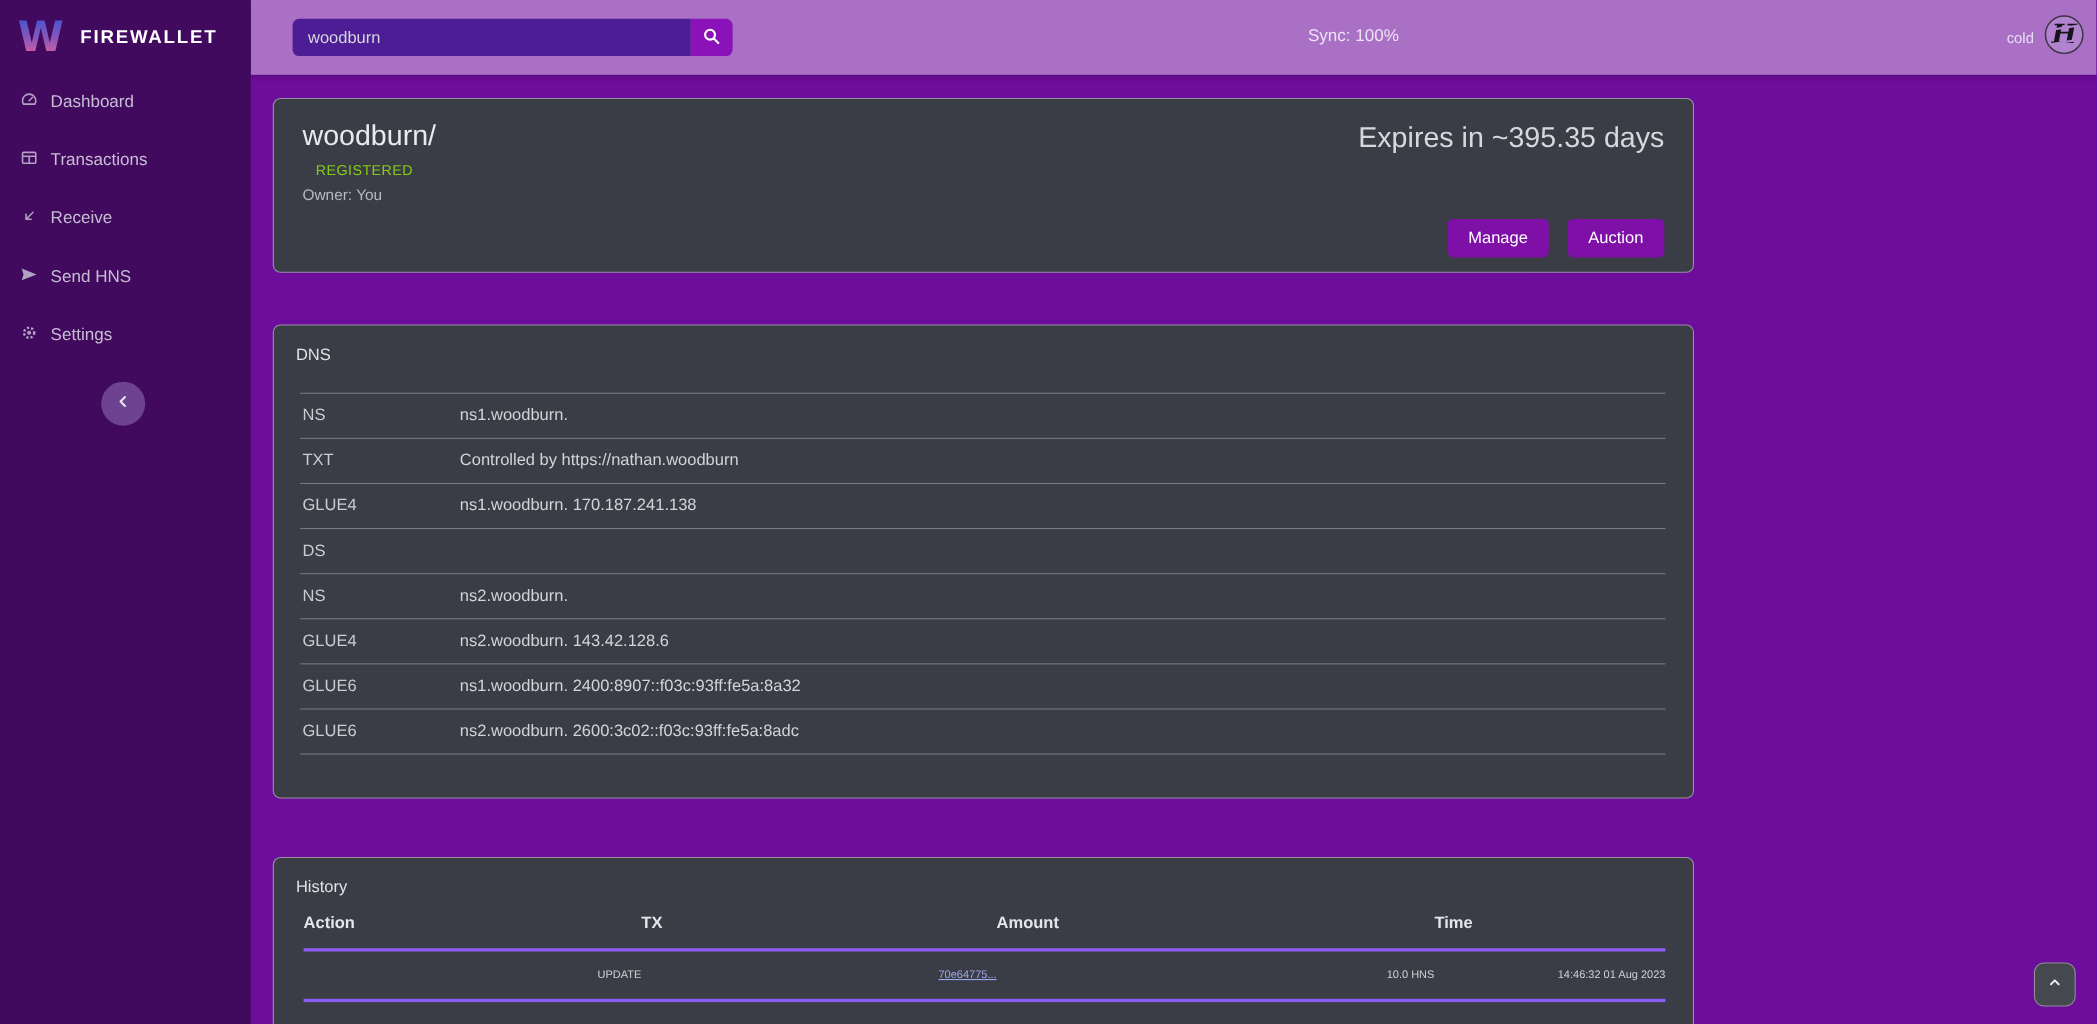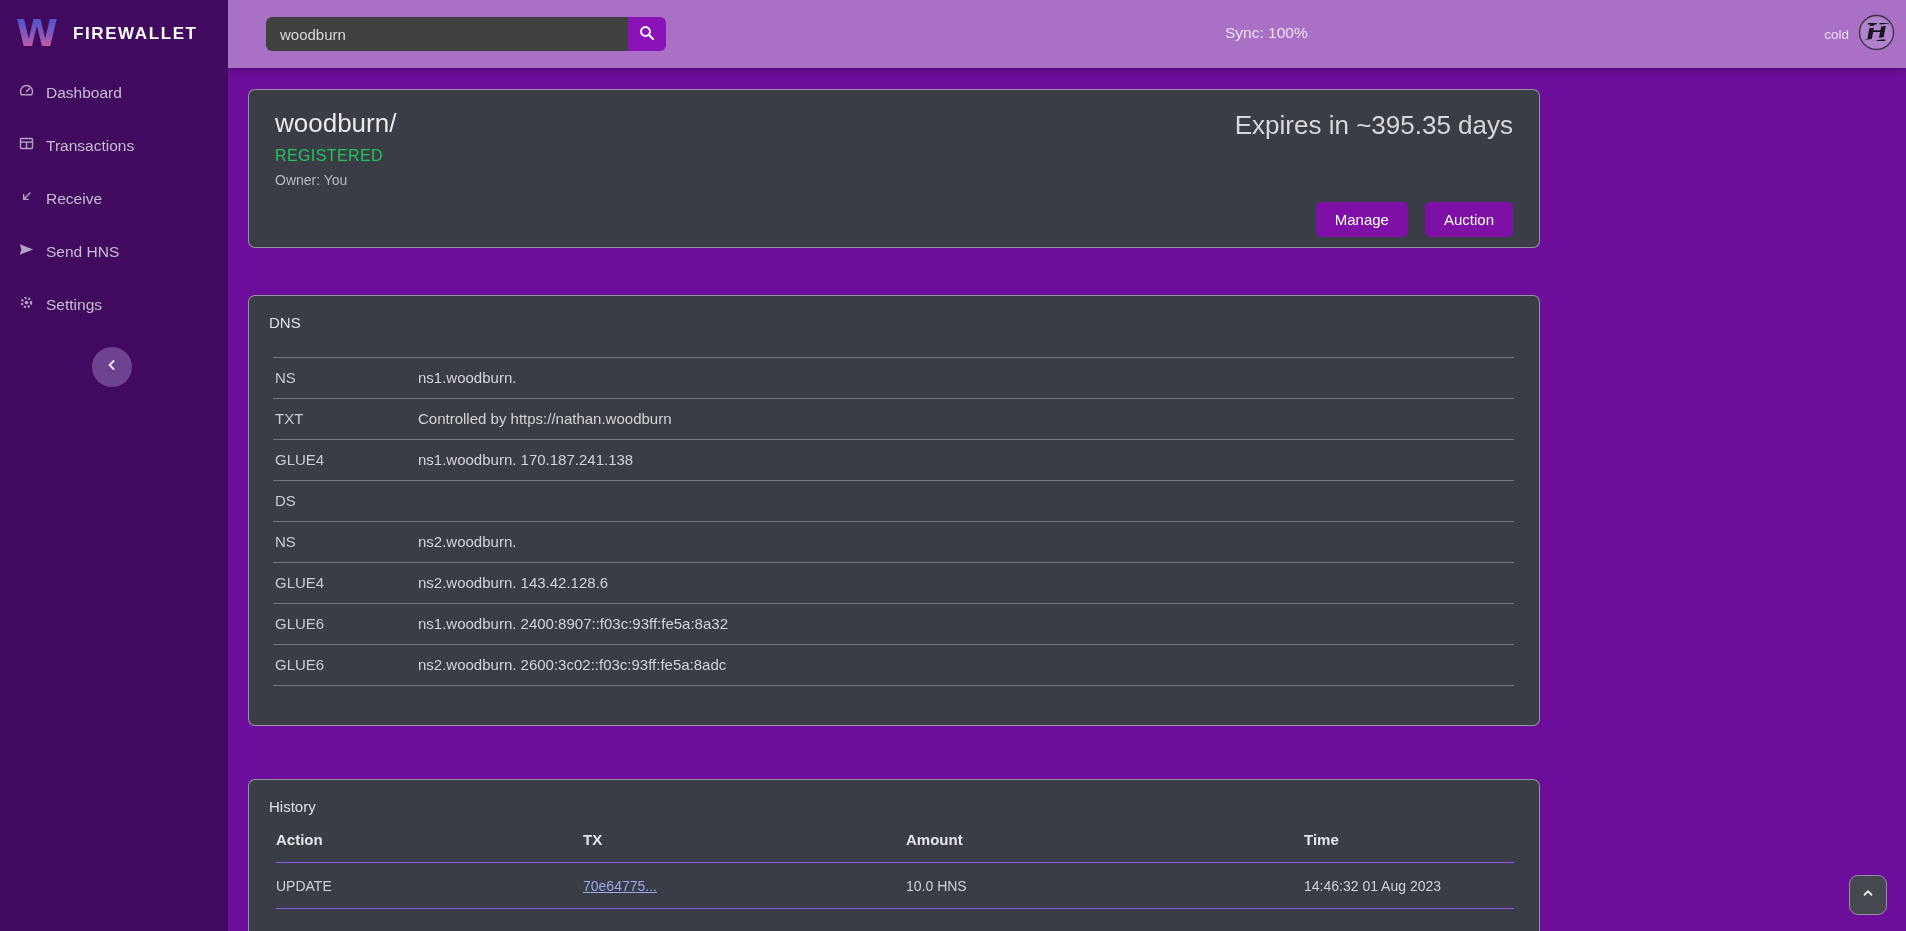--- a/index.html
+++ b/index.html
@@ -27,40 +27,40 @@
     position:absolute; left:92px; top:347px; width:40px; height:40px; border-radius:50%;
     background:#6d4390; display:flex; align-items:center; justify-content:center; cursor:pointer;
   }
   
   .topbar {
     position:absolute; left:228px; top:0; width:1678px; height:68px;
     background:#a970c5; z-index:8; box-shadow:0 3px 5px rgba(40,0,60,.28);
   }
   .search-wrap { position:absolute; left:38px; top:17px; height:34px; display:flex; }
   .search-input {
-    width:362px; height:34px; background:#404040; border:none; outline:none;
+    width:362px; height:34px; background:#4c1d95; border:none; outline:none;
     border-radius:6px 0 0 6px; color:#d6d8db; padding:0 14px; font-size:15px;
     font-family:"Liberation Sans", sans-serif;
   }
   .search-btn {
     width:38px; height:34px; background:#8a12b8; border:none; border-radius:0 6px 6px 0;
     display:flex; align-items:center; justify-content:center; cursor:pointer;
   }
-  .sync { position:absolute; left:961px; top:24px; font-size:15.5px; color:#ece4f4;margin-left:36px; }
+  .sync { position:absolute; left:961px; top:24px; font-size:15.5px; color:#ece4f4; }
   .right-group { position:absolute; right:11px; top:0; height:68px; display:flex; align-items:center; gap:9px; }
   .cold-label { font-size:13.5px; color:#e6dff0; }
   
   .main { position:absolute; left:228px; top:68px; width:1336px; height:863px; }
   .card {
     background:#3a3d45; border:1px solid rgba(235,235,245,.5); border-radius:7px;
     margin:0 24px 0 20px; position:relative;
   }
   .card-domain { margin-top:21px; height:159px; padding:18px 26px; }
   .domain-name { font-size:26px; color:#e9eaec; font-weight:normal; }
-  .domain-status { font-size:16px; color:#22c55e; margin-top:8px; letter-spacing:.4px; }
+  .domain-status { font-size:13px; color:#84cc16; margin-top:8px; letter-spacing:.4px;margin-left:12px; }
   .domain-owner { font-size:14px; color:#b7bac0; margin-top:7px; }
   .domain-actions { margin-top:14px; display:flex; gap:17px;justify-content:flex-end; }
   .btn {
     background:#7e10a8; color:#ffffff; border:none; border-radius:5px;
     font-size:15px; padding:9px 19px; cursor:pointer; font-family:"Liberation Sans", sans-serif;
   }
   .expires { position:absolute; top:20px; right:26px; font-size:26px; color:#d6d8dc; }
   
   .card-dns { margin-top:47px; height:431px; padding:18px 0 0 0; }
   .card-title { font-size:15px; color:#e0e2e5; font-weight:normal; margin-left:20px; }
@@ -70,21 +70,21 @@
     border-top:1px solid #75787f; padding:11px 0 12px 2px; font-size:15px;
   }
   .dns-row:last-child { border-bottom:1px solid #75787f; }
   .dns-type { color:#c9ccd1; }
   .dns-value { color:#d2d4d8; }
   
   .card-history { margin-top:53px; height:260px; padding:18px 0 0 0; }
   .hist-grid { display:grid; grid-template-columns:307px 323px 398px 1fr; align-items:center; }
   .hist-head { margin:16px 25px 0 27px; padding-bottom:14px; font-weight:bold; font-size:15px; color:#e4e6e9; }
   .hist-rows { margin:0 25px 0 27px; }
-  .hist-row { border-top:1px solid #8b5cf6; height:46px; font-size:14px; color:#cfd2d6; }
+  .hist-row { border-top:3px solid #8b5cf6; height:46px; font-size:10px; color:#cfd2d6;text-align:right; }
   .hist-row:last-child { border-bottom:1px solid #75787f; }
   .tx-link { color:#9aa9ec; text-decoration:underline; cursor:pointer; }
   
   .scroll-top {
     position:absolute; left:1849px; top:875px; width:38px; height:40px; z-index:20;
     background:#45484f; border:1px solid #8d9097; border-radius:9px;
     display:flex; align-items:center; justify-content:center; cursor:pointer;
   }
 </style>
 </head>

